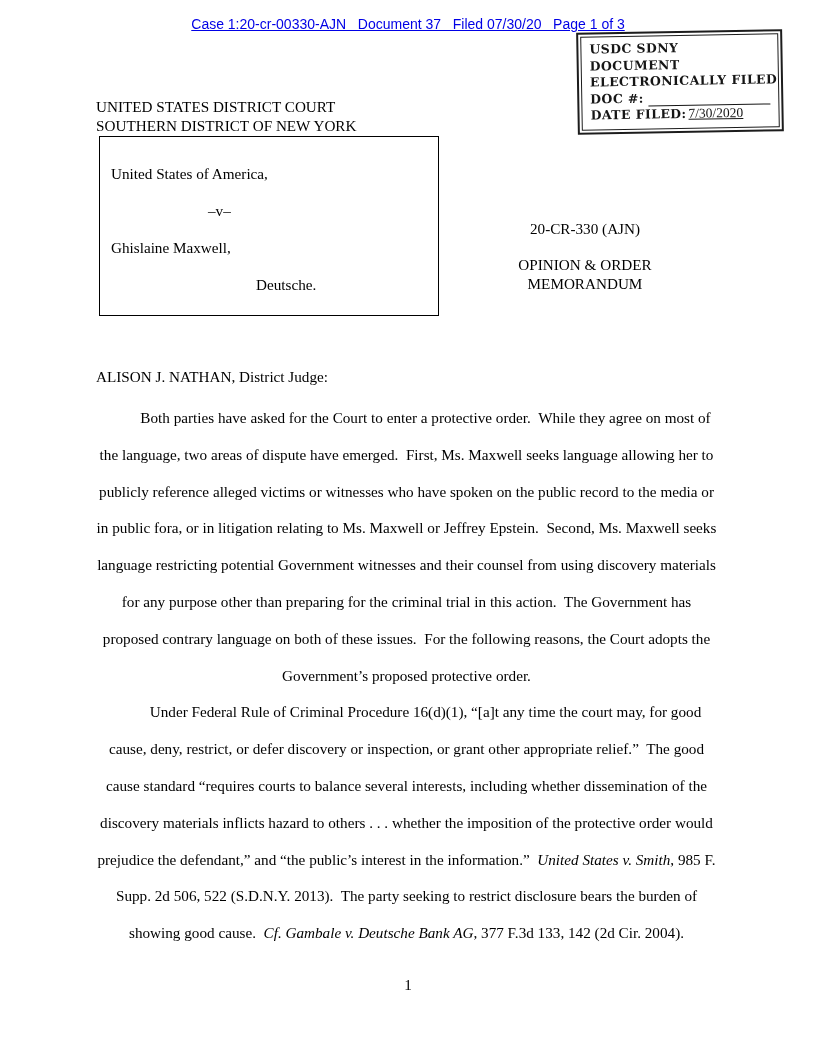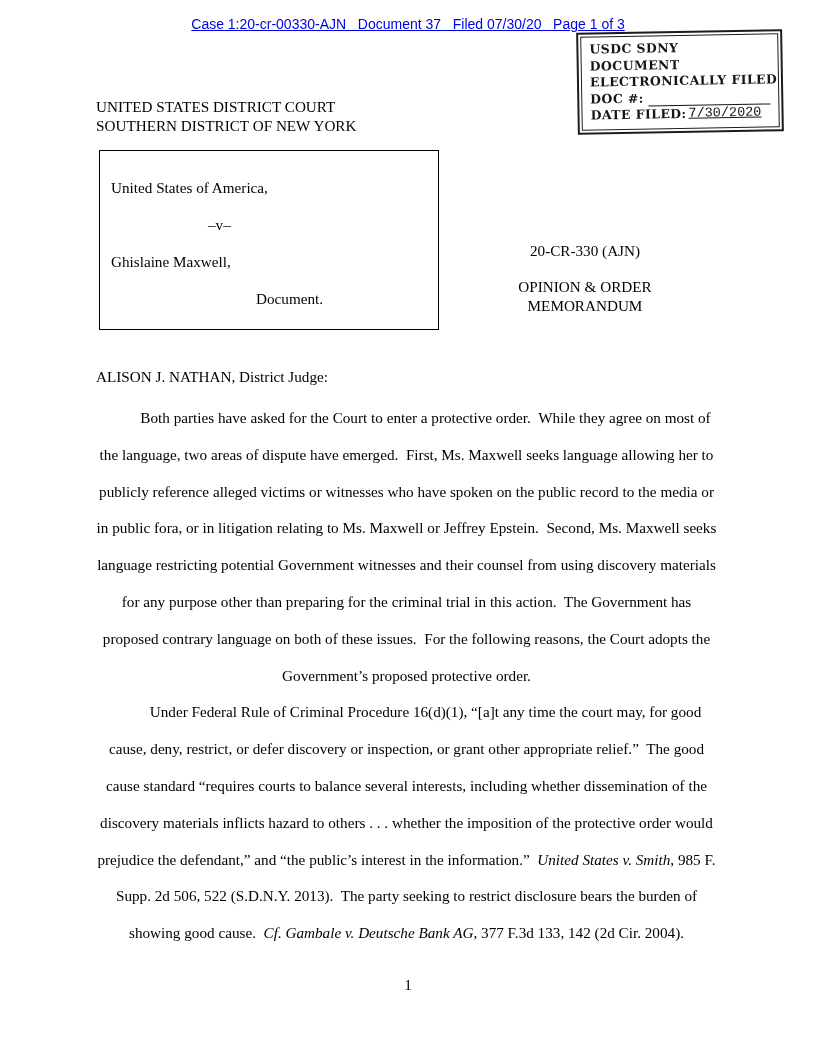--- a/index.html
+++ b/index.html
@@ -53,41 +53,41 @@
     white-space: nowrap;
   }
   .stamp-row { display: flex; align-items: flex-end; }
   .doc-fill {
     flex: 1;
     border-bottom: 1.5px solid #161616;
     margin-left: 4px;
     height: 13px;
   }
   .stamp-date {
-    font-family: Liberation Mono, monospace;
+    font-family: Liberation Serif, serif;
     font-weight: normal;
     font-size: 13.5px;
     letter-spacing: 0;
     text-decoration: underline;
     margin-left: 2px;
   }
 
   
   .court-block {
     position: absolute;
     top: 97px;
     left: 96px;
     font-size: 15.2px;
     line-height: 19px;
   }
 
   
   .caption-row {
     position: absolute;
-    top: 150px;
+    top: 136px;
     left: 96px;
     width: 650px;
     height: 180px;
     font-size: 15.2px;
   }
   .caption-box {
     position: absolute;
     left: 3px;
     top: 0;
     width: 340px;
@@ -99,21 +99,21 @@
   .cap-versus    { position: absolute; left: 108px; top: 65px;  }
   .cap-defname   { position: absolute; left: 11px;  top: 102px; }
   .cap-deflabel  { position: absolute; left: 156px; top: 139px; }
   .right-col {
     position: absolute;
     left: 329px;
     top: 84px;
     width: 320px;
     text-align: center;
   }
-  .case-number { margin-bottom: 17px; margin-top: 8px; }
+  .case-number { margin-bottom: 17px; }
   .opinion-title { line-height: 19px; }
 
   
   .body-block {
     position: absolute;
     top: 352px;
     left: 96px;
     width: 621px;
     font-size: 15.2px;
   }
@@ -161,21 +161,21 @@
   <div class="court-block">
     <div>UNITED STATES DISTRICT COURT</div>
     <div>SOUTHERN DISTRICT OF NEW YORK</div>
   </div>
 
   <div class="caption-row">
     <div class="caption-box">
       <div class="cap-plaintiff">United States of America,</div>
       <div class="cap-versus">–v–</div>
       <div class="cap-defname">Ghislaine Maxwell,</div>
-      <div class="cap-deflabel">Document.</div>
+      <div class="cap-deflabel">Deutsche.</div>
     </div>
     <div class="right-col">
       <div class="case-number">20-CR-330 (AJN)</div>
       <div class="opinion-title">
         <div>OPINION &amp; ORDER</div>
         <div>MEMORANDUM</div>
       </div>
     </div>
   </div>
 

